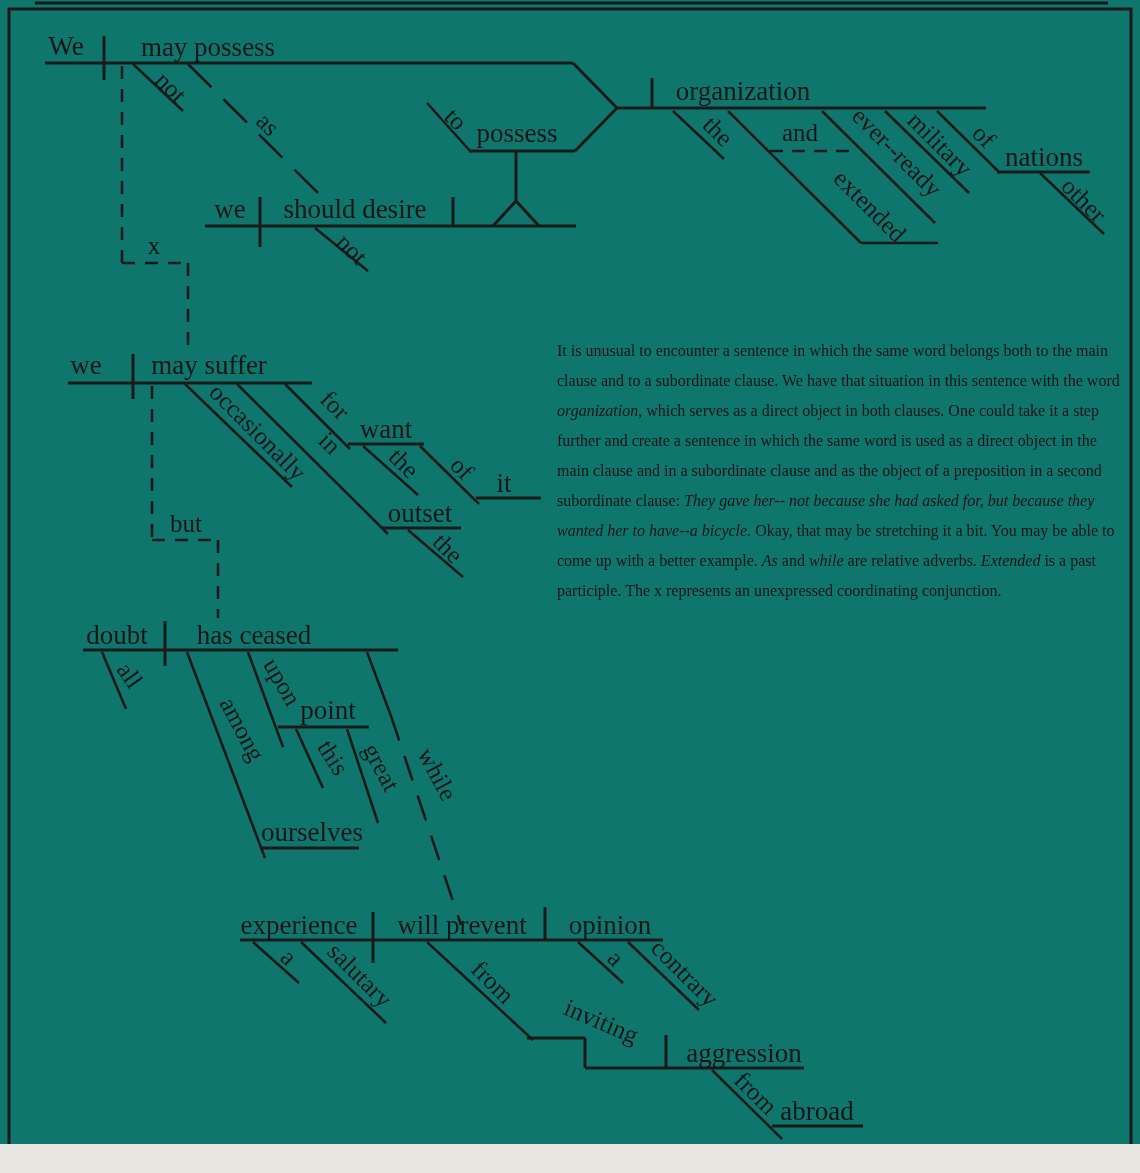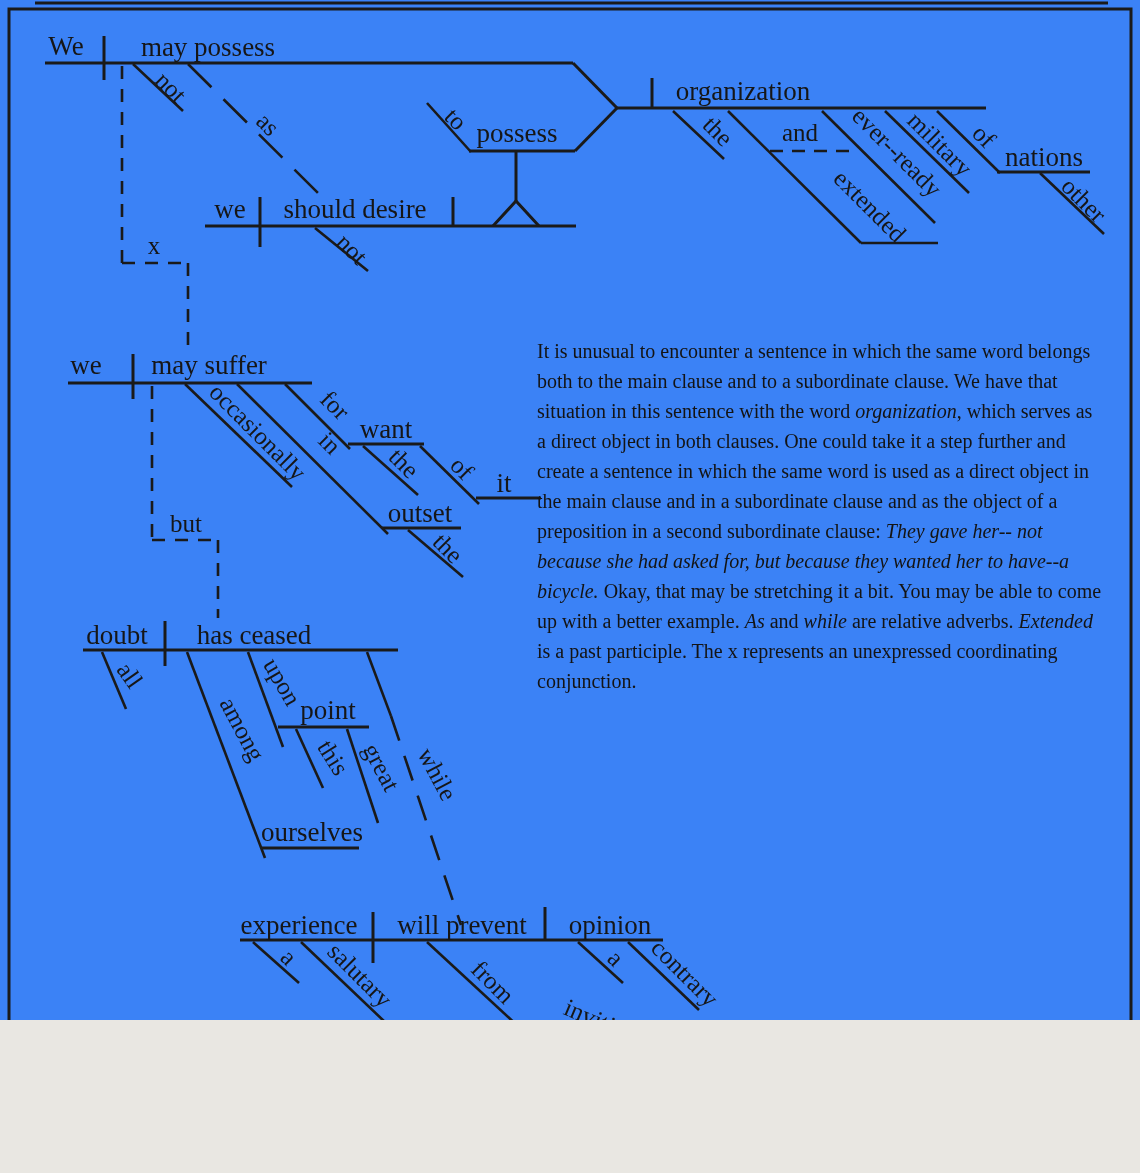--- a/index.html
+++ b/index.html
@@ -1,27 +1,27 @@
 <!DOCTYPE html>
 <html><head>
 <meta charset="utf-8">
 <title>Sentence Diagram Page</title>
 <style>
   html,body{margin:0;padding:0;background:#e9e7e2;}
-  #page{position:relative;width:1140px;height:1020px;background:#3b82f6;overflow:hidden;
+  #page{position:relative;width:1140px;height:1144px;background:#0f766e;overflow:hidden;
         font-family:"Liberation Serif","DejaVu Serif",serif;}
   svg{position:absolute;left:0;top:0;}
   svg line, svg polyline, svg rect{stroke:#1a1a1a;fill:none;}
   .ln{stroke-width:3;}
   .thin{stroke-width:2.6;}
   .lbl{font-family:"Liberation Serif","DejaVu Serif",serif;font-size:27px;fill:#161616;}
   .rot{font-size:25px;}
   .small{font-size:25px;}
-  #note{position:absolute;left:537px;top:336px;width:568px;
-        font-size:20px;line-height:30px;color:#141414;text-align:left;}
+  #note{position:absolute;left:557px;top:336px;width:568px;
+        font-size:16px;line-height:30px;color:#141414;text-align:left;}
   #note i{font-style:italic;}
 </style>
 </head>
 <body>
 
 <div id="page">
 
 <svg width="1140" height="1173" viewBox="0 0 1140 1173">
 
   <line class="ln" x1="35" y1="3" x2="1108" y2="3"></line>

